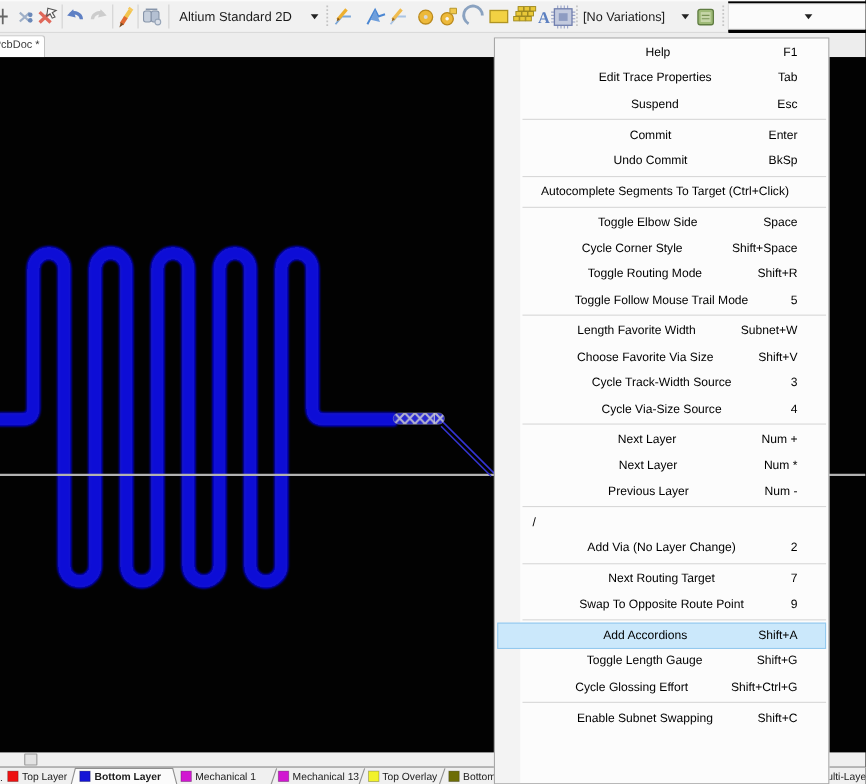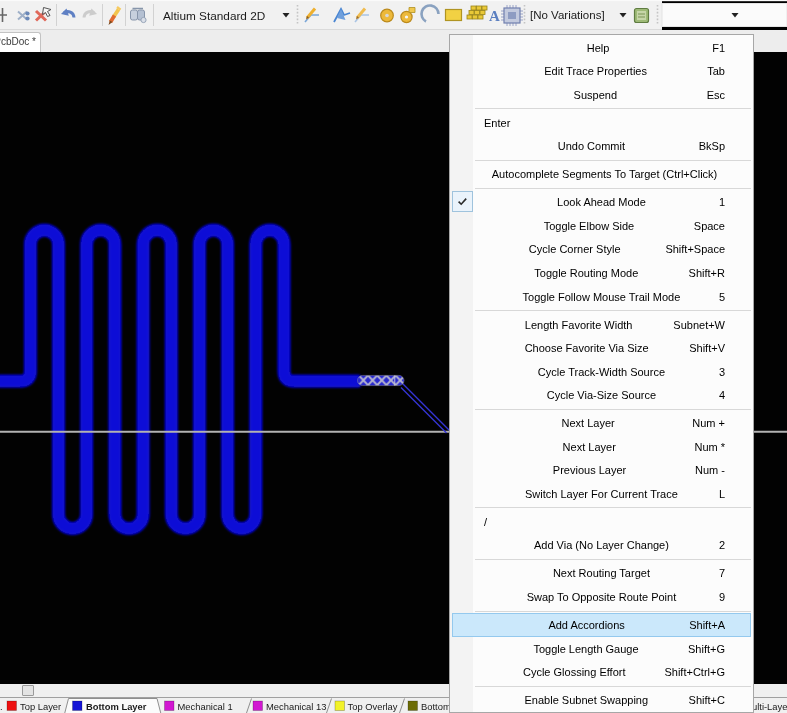--- a/index.html
+++ b/index.html
@@ -201,40 +201,34 @@
     <div class="mi">
       <div class="lab mtext">Edit Trace Properties</div>
       <div class="acc mtext">Tab</div>
     </div>
     <div class="mi">
       <div class="lab mtext">Suspend</div>
       <div class="acc mtext">Esc</div>
     </div>
     <div class="msep"></div>
     <div class="mi">
+      <div class="lab mtext">Commit</div>
       <div class="acc mtext">Enter</div>
     </div>
     <div class="mi">
       <div class="lab mtext">Undo Commit</div>
       <div class="acc mtext">BkSp</div>
     </div>
     <div class="msep"></div>
     <div class="mi">
       <div class="lab mtext">Autocomplete Segments To Target (Ctrl+Click)</div>
       <div class="acc mtext"></div>
     </div>
     <div class="msep"></div>
     <div class="mi">
-      <div class="chk"><svg width="19" height="19" viewBox="0 0 19 19">
-          <path d="M5.6 9.6 L8.2 12.2 L13.2 6.6" stroke="#2b2b2b" stroke-width="1.6" fill="none"></path>
-        </svg></div>
-      <div class="lab mtext">Look Ahead Mode</div>
-      <div class="acc mtext">1</div>
-    </div>
-    <div class="mi">
       <div class="lab mtext">Toggle Elbow Side</div>
       <div class="acc mtext">Space</div>
     </div>
     <div class="mi">
       <div class="lab mtext">Cycle Corner Style</div>
       <div class="acc mtext">Shift+Space</div>
     </div>
     <div class="mi">
       <div class="lab mtext">Toggle Routing Mode</div>
       <div class="acc mtext">Shift+R</div>
@@ -265,24 +259,20 @@
       <div class="lab mtext">Next Layer</div>
       <div class="acc mtext">Num +</div>
     </div>
     <div class="mi">
       <div class="lab mtext">Next Layer</div>
       <div class="acc mtext">Num *</div>
     </div>
     <div class="mi">
       <div class="lab mtext">Previous Layer</div>
       <div class="acc mtext">Num -</div>
-    </div>
-    <div class="mi">
-      <div class="lab mtext">Switch Layer For Current Trace</div>
-      <div class="acc mtext">L</div>
     </div>
     <div class="msep"></div>
     <div class="mi">
       <div class="acc mtext">/</div>
     </div>
     <div class="mi">
       <div class="lab mtext">Add Via (No Layer Change)</div>
       <div class="acc mtext">2</div>
     </div>
     <div class="msep"></div>

